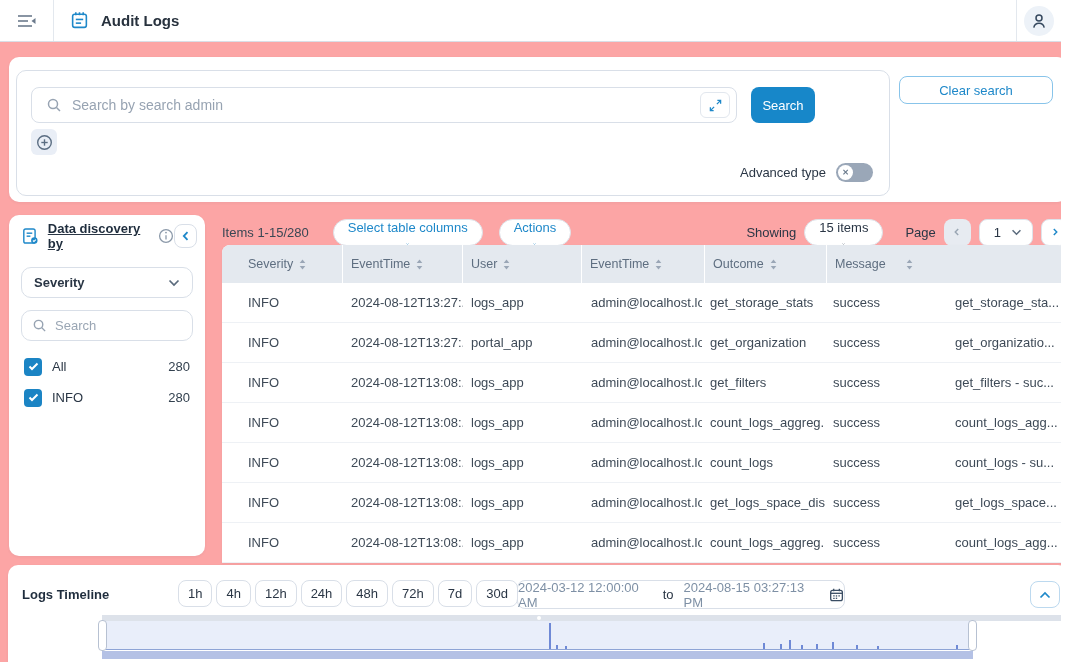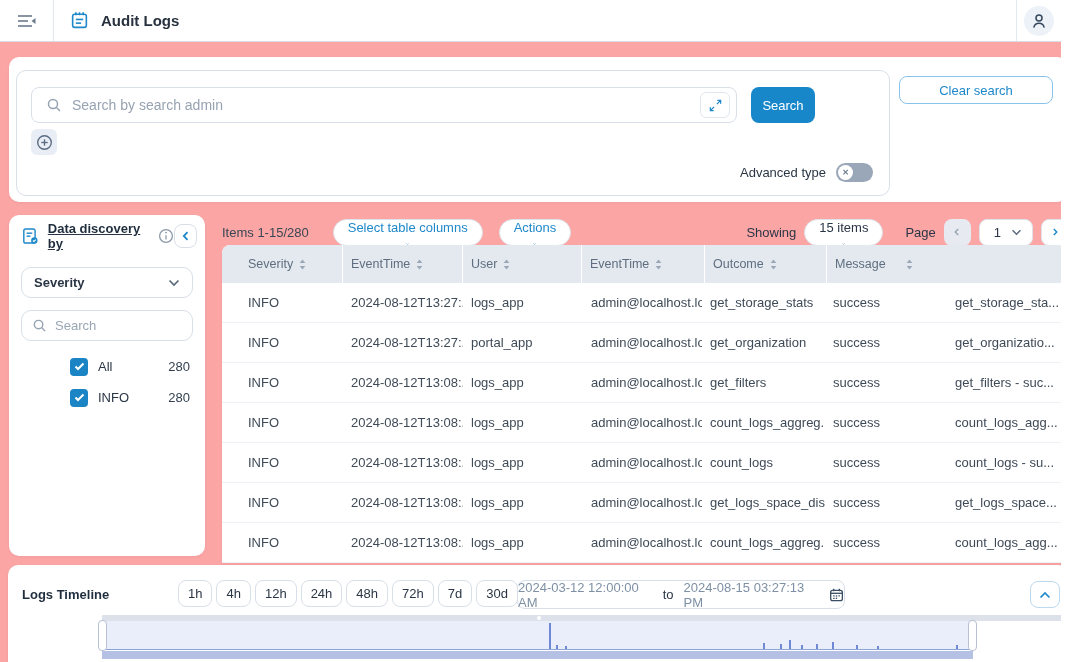--- a/index.html
+++ b/index.html
@@ -32,21 +32,21 @@
   
   .sidebar { position:absolute; left:9px; top:215px; width:196px; height:341px; }
   .sb-header { display:flex; align-items:center; padding:6px 8px 0 12px;text-decoration:underline; }
   .sb-title { font-weight:bold; font-size:13px; color:#1f2d3d; margin-left:8px; }
   .info-ic { margin-left:6px; display:flex; }
   .collapse-btn { margin-left:auto; width:24px; height:24px; border:1px solid #d9dfe8; border-radius:8px; background:#fff; display:flex; align-items:center; justify-content:center; cursor:pointer; }
   .sb-select { margin:16px 12px 0; height:31px; border:1px solid #d9dfe8; border-radius:10px; display:flex; align-items:center; padding:0 12px; cursor:pointer; }
   .sb-select .val { font-weight:bold; color:#2a3645; flex:1; }
   .sb-search { margin:12px 12px 0; height:31px; border:1px solid #d9dfe8; border-radius:10px; display:flex; align-items:center; padding:0 10px; }
   .sb-search .ph { margin-left:8px; color:#9aa6b4; font-size:13px; }
-  .sb-filters { margin-top:10px;margin-left:46px; }
+  .sb-filters { margin-top:10px; }
   .filter-row { display:flex; align-items:center; height:31px; padding:0 15px; cursor:pointer; }
   .cb { width:18px; height:18px; background:#1b84c4; border-radius:4px; display:flex; align-items:center; justify-content:center; flex-shrink:0; }
   .fl { margin-left:10px; color:#2a3645; }
   .fc { margin-left:auto; color:#33414f; }
 
   
   .toolbar { position:absolute; left:222px; top:218px; width:846px; height:28px; display:flex; align-items:center; }
   .items-count { color:#3a4754; }
   .pill { height:27px; background:#fff; border:1px solid #dee3ea; border-radius:15px; display:flex; align-items:center; gap:8px; padding:0 14px; font-size:13px; font-family:inherit; cursor:pointer; color:#1e88c9;flex-direction:column; }
   .pill.dark { color:#2a3645; }

